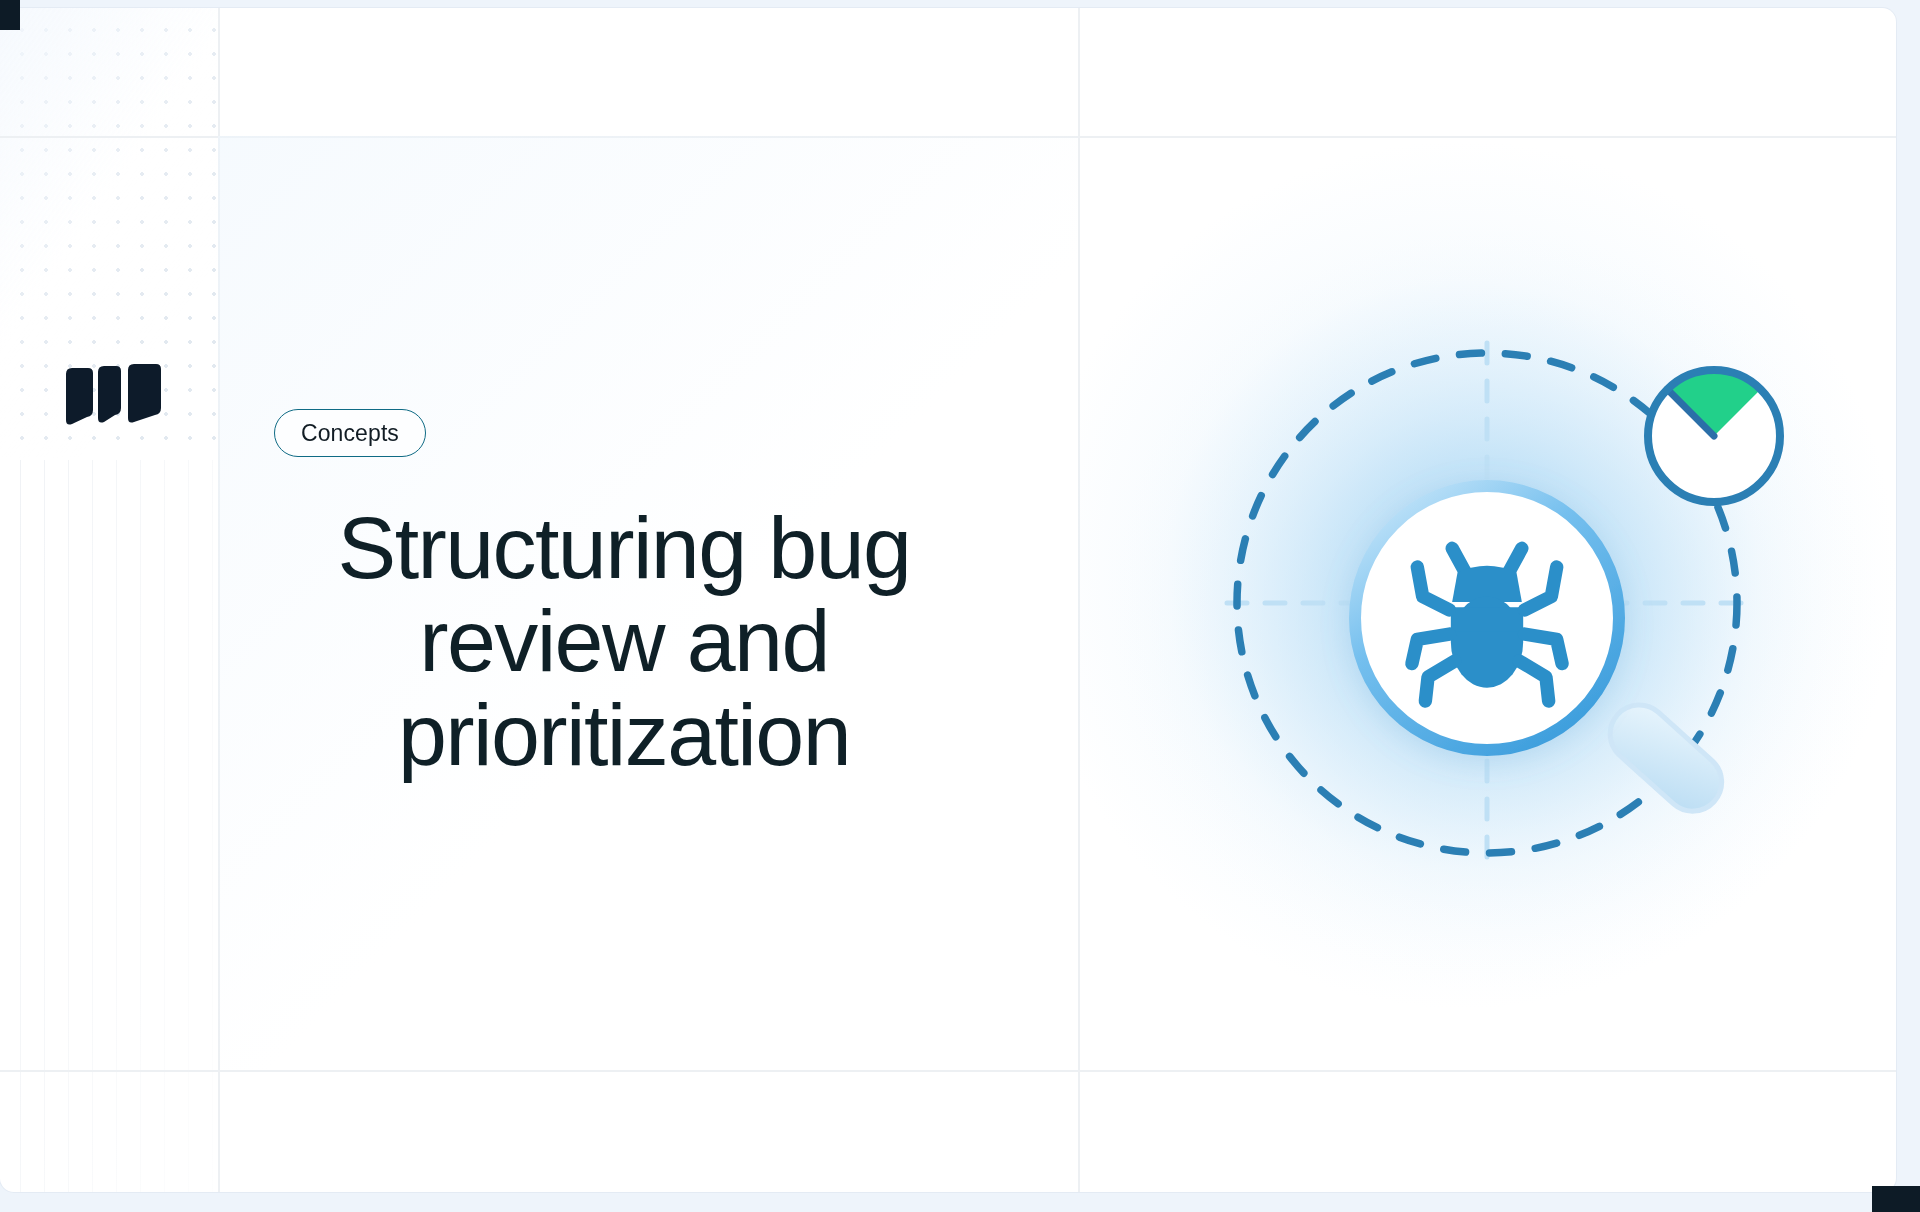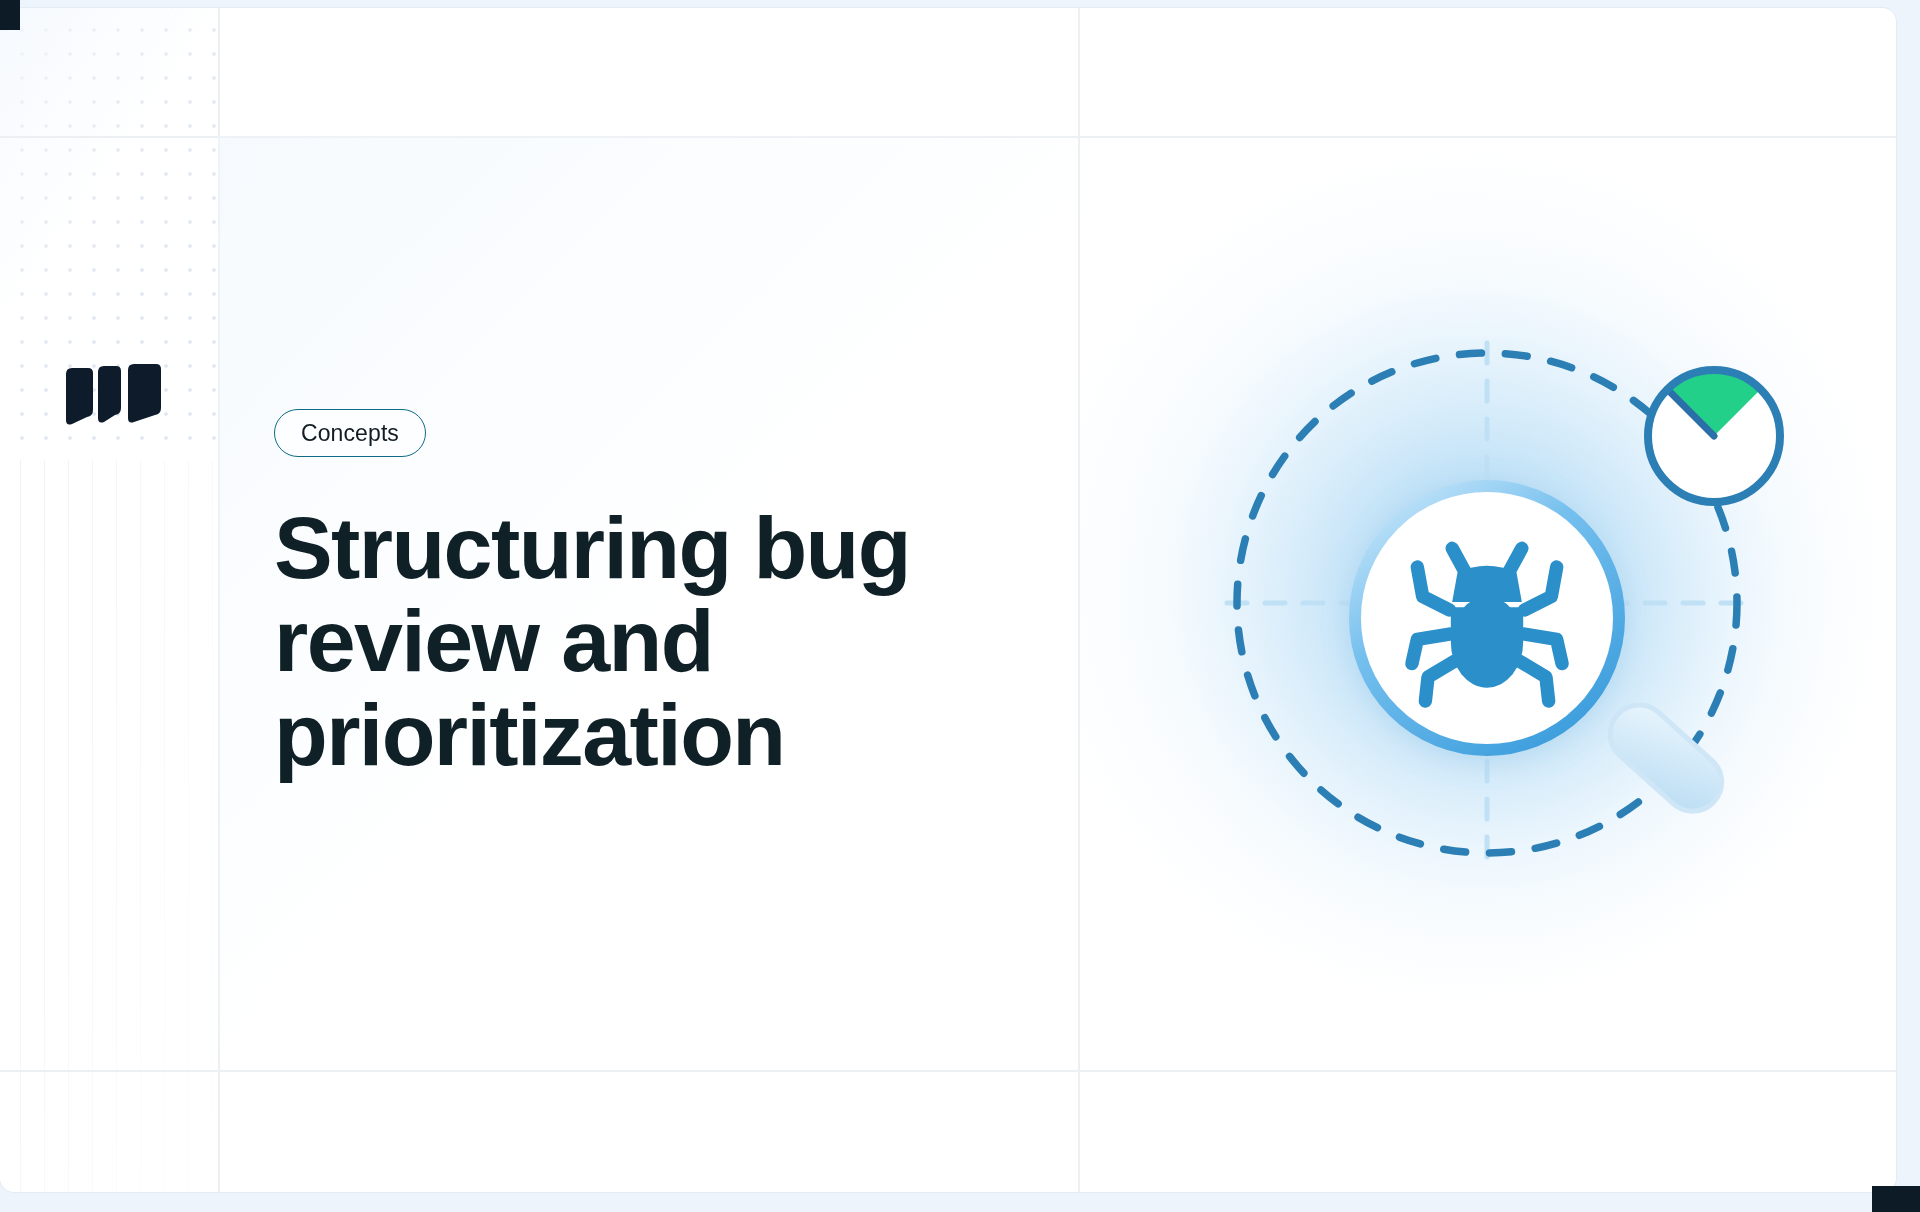--- a/index.html
+++ b/index.html
@@ -110,20 +110,21 @@
     top: 128px;
     width: 860px;
     height: 934px;
     z-index: 10;
     display: flex;
     flex-direction: column;
     justify-content: flex-start;
     padding: 0;
     box-sizing: border-box;
     background: linear-gradient(135deg, rgba(238,246,253,.55) 0%, rgba(255,255,255,0) 55%);
+    text-align: center;
   }
 
   .badge {
     display: inline-flex;
     align-items: center;
     justify-content: center;
     margin: 273px 0 0 56px;
     padding: 0 26px;
     height: 48px;
     border: 1.6px solid #0f6b85;
@@ -135,21 +136,21 @@
     align-self: flex-start;
     box-sizing: border-box;
   }
 
   .headline {
     margin: 44px 0 0 56px;
     width: 700px;
     color: #0f2027;
     font-size: 88px;
     line-height: 1.06;
-    font-weight: 700;
+    font-weight: 400;
     letter-spacing: -1.6px;
     white-space: pre-line;
   }
 
   
   .illus-panel {
     position: absolute;
     left: 1078px;
     top: 128px;
     right: 0;

